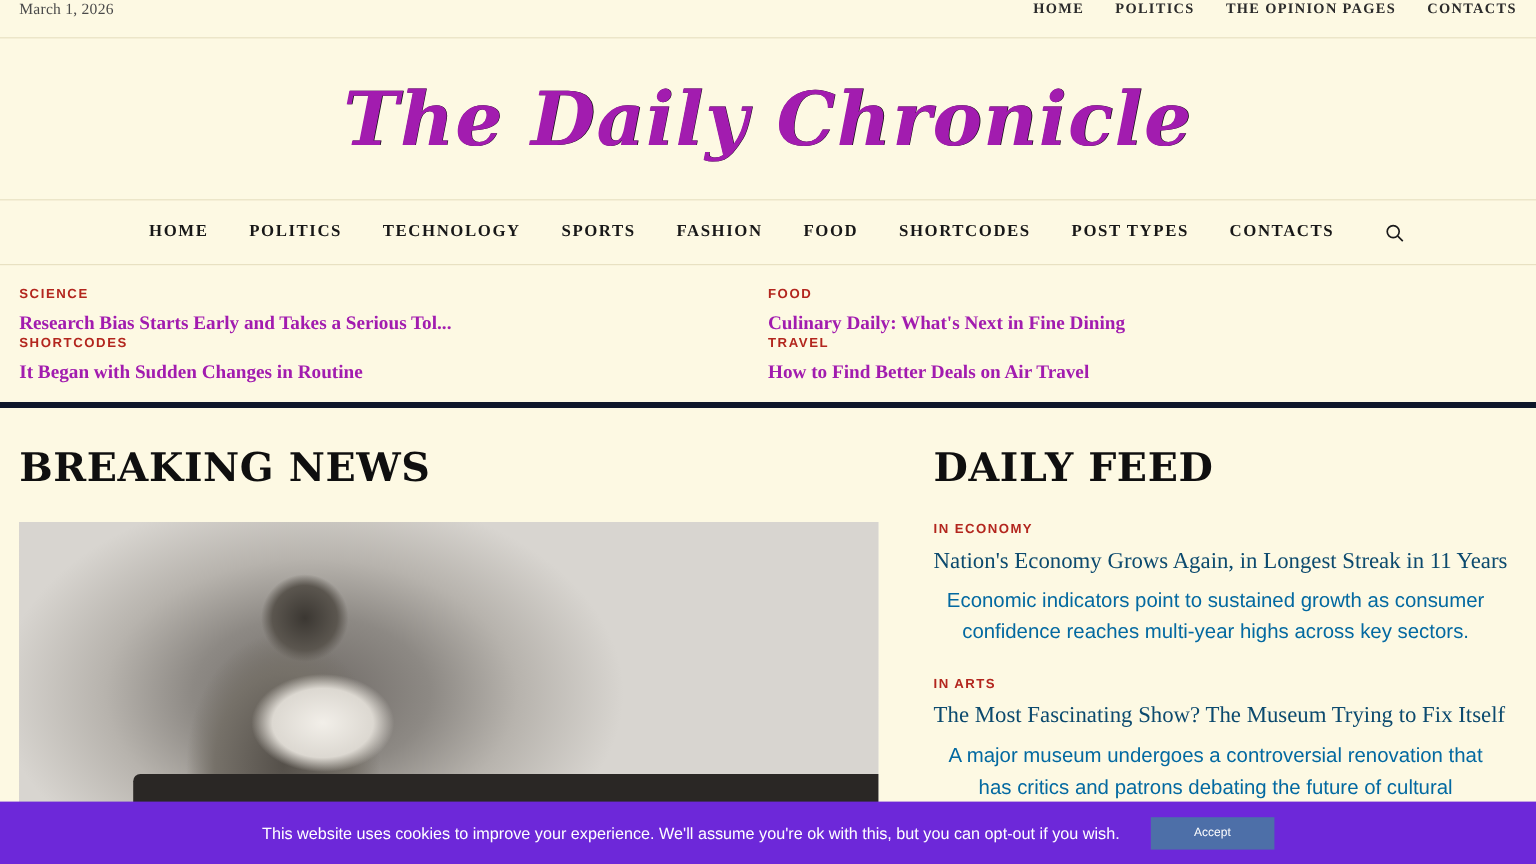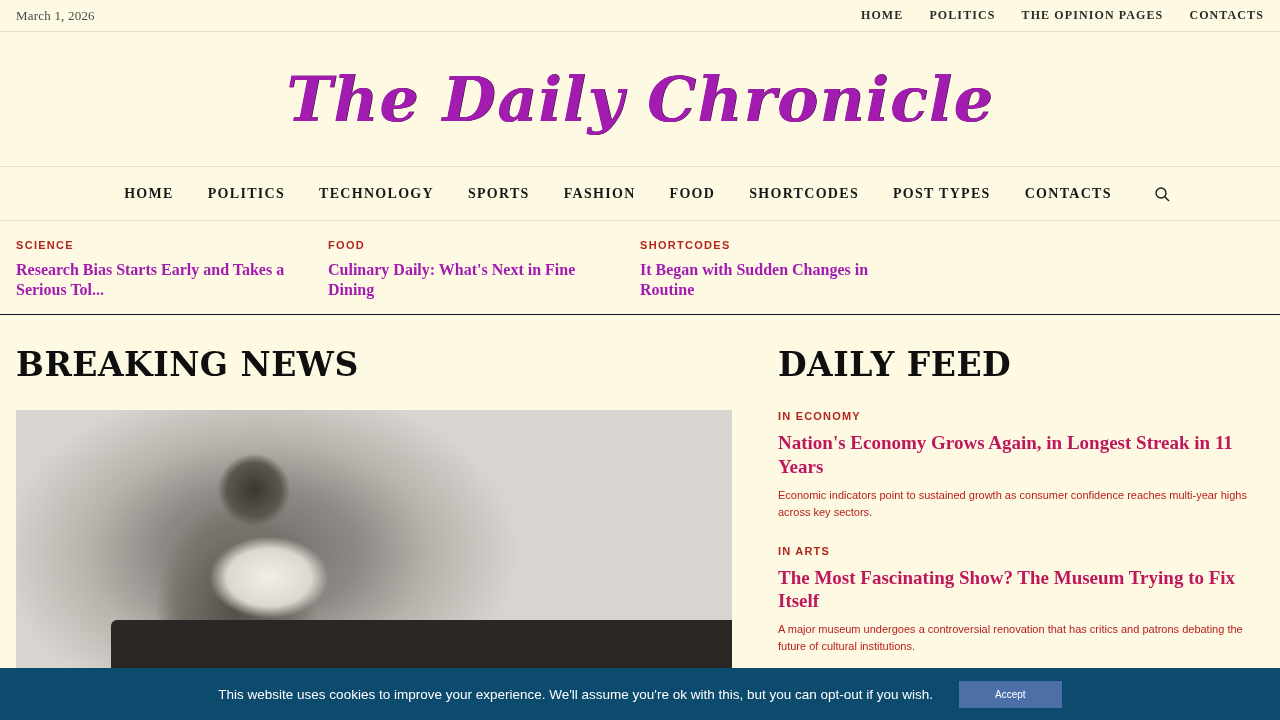--- a/index.html
+++ b/index.html
@@ -9,21 +9,21 @@
     overflow: hidden;
     background: #fdf9e3;
     font-family: "Liberation Sans", sans-serif;
     color: #1b1b1b;
   }
 
   
   .topbar {
     height: 32px;
     display: flex;
-    align-items: center;
+    align-items: flex-start;
     justify-content: space-between;
     padding: 0 16px;
     border-bottom: 1px solid #e8e1c2;
     background: #fdf9e3;
   }
   .topbar-date {
     font-family: "Liberation Serif", serif;
     font-size: 13px;
     color: #4a4a4a;
     letter-spacing: .2px;
@@ -84,24 +84,24 @@
     width: 22px; height: 22px;
     display: inline-flex;
     align-items: center;
     justify-content: center;
     cursor: pointer;
   }
 
   
   .ticker {
     display: grid;
-    grid-template-columns: repeat(4, 1fr);
+    grid-template-columns: repeat(2, 1fr);
     gap: 0;
     padding: 18px 16px 14px 16px;
-    border-bottom: 1px solid #0f172a;
+    border-bottom: 5px solid #0f172a;
   }
   .ticker-item { padding-right: 38px; }
   .ticker-cat {
     font-family: "Liberation Sans", sans-serif;
     font-size: 11px;
     font-weight: 700;
     letter-spacing: 1.3px;
     color: #b3261e;
     margin-bottom: 9px;
   }
@@ -166,39 +166,40 @@
     font-family: "Liberation Sans", sans-serif;
     font-size: 11px;
     font-weight: 700;
     letter-spacing: 1.2px;
     color: #b3261e;
     margin-bottom: 9px;
   }
   .feed-title {
     font-family: "Liberation Serif", serif;
     font-size: 19px;
-    font-weight: 700;
+    font-weight: 400;
     line-height: 1.25;
-    color: #be185d;
+    color: #0c4a6e;
     margin-bottom: 8px;
   }
   .feed-excerpt {
     font-family: "Liberation Sans", sans-serif;
-    font-size: 11px;
+    font-size: 17px;
     line-height: 1.55;
-    color: #b91c1c;
+    color: #0369a1;
     max-width: 470px;
+    text-align: center;
   }
 
   
   .cookiebar {
     position: absolute;
     left: 0; right: 0; bottom: 0;
     height: 52px;
-    background: #0c4a6e;
+    background: #6d28d9;
     display: flex;
     align-items: center;
     justify-content: center;
     gap: 26px;
   }
   .cookie-text {
     font-family: "Liberation Sans", sans-serif;
     font-size: 13.5px;
     color: #ffffff;
   }
@@ -256,20 +257,24 @@
       <div class="ticker-title">Research Bias Starts Early and Takes a Serious Tol...</div>
     </div>
     <div class="ticker-item">
       <div class="ticker-cat">FOOD</div>
       <div class="ticker-title">Culinary Daily: What's Next in Fine Dining</div>
     </div>
     <div class="ticker-item">
       <div class="ticker-cat">SHORTCODES</div>
       <div class="ticker-title">It Began with Sudden Changes in Routine</div>
     </div>
+    <div class="ticker-item">
+      <div class="ticker-cat">TRAVEL</div>
+      <div class="ticker-title">How to Find Better Deals on Air Travel</div>
+    </div>
   </div>
 
   <div class="content">
 
     <div>
       <h2 class="section-heading">BREAKING NEWS</h2>
       <div class="hero-photo">
         <div class="hero-figure"></div>
         <div class="hero-baby"></div>
       </div>

